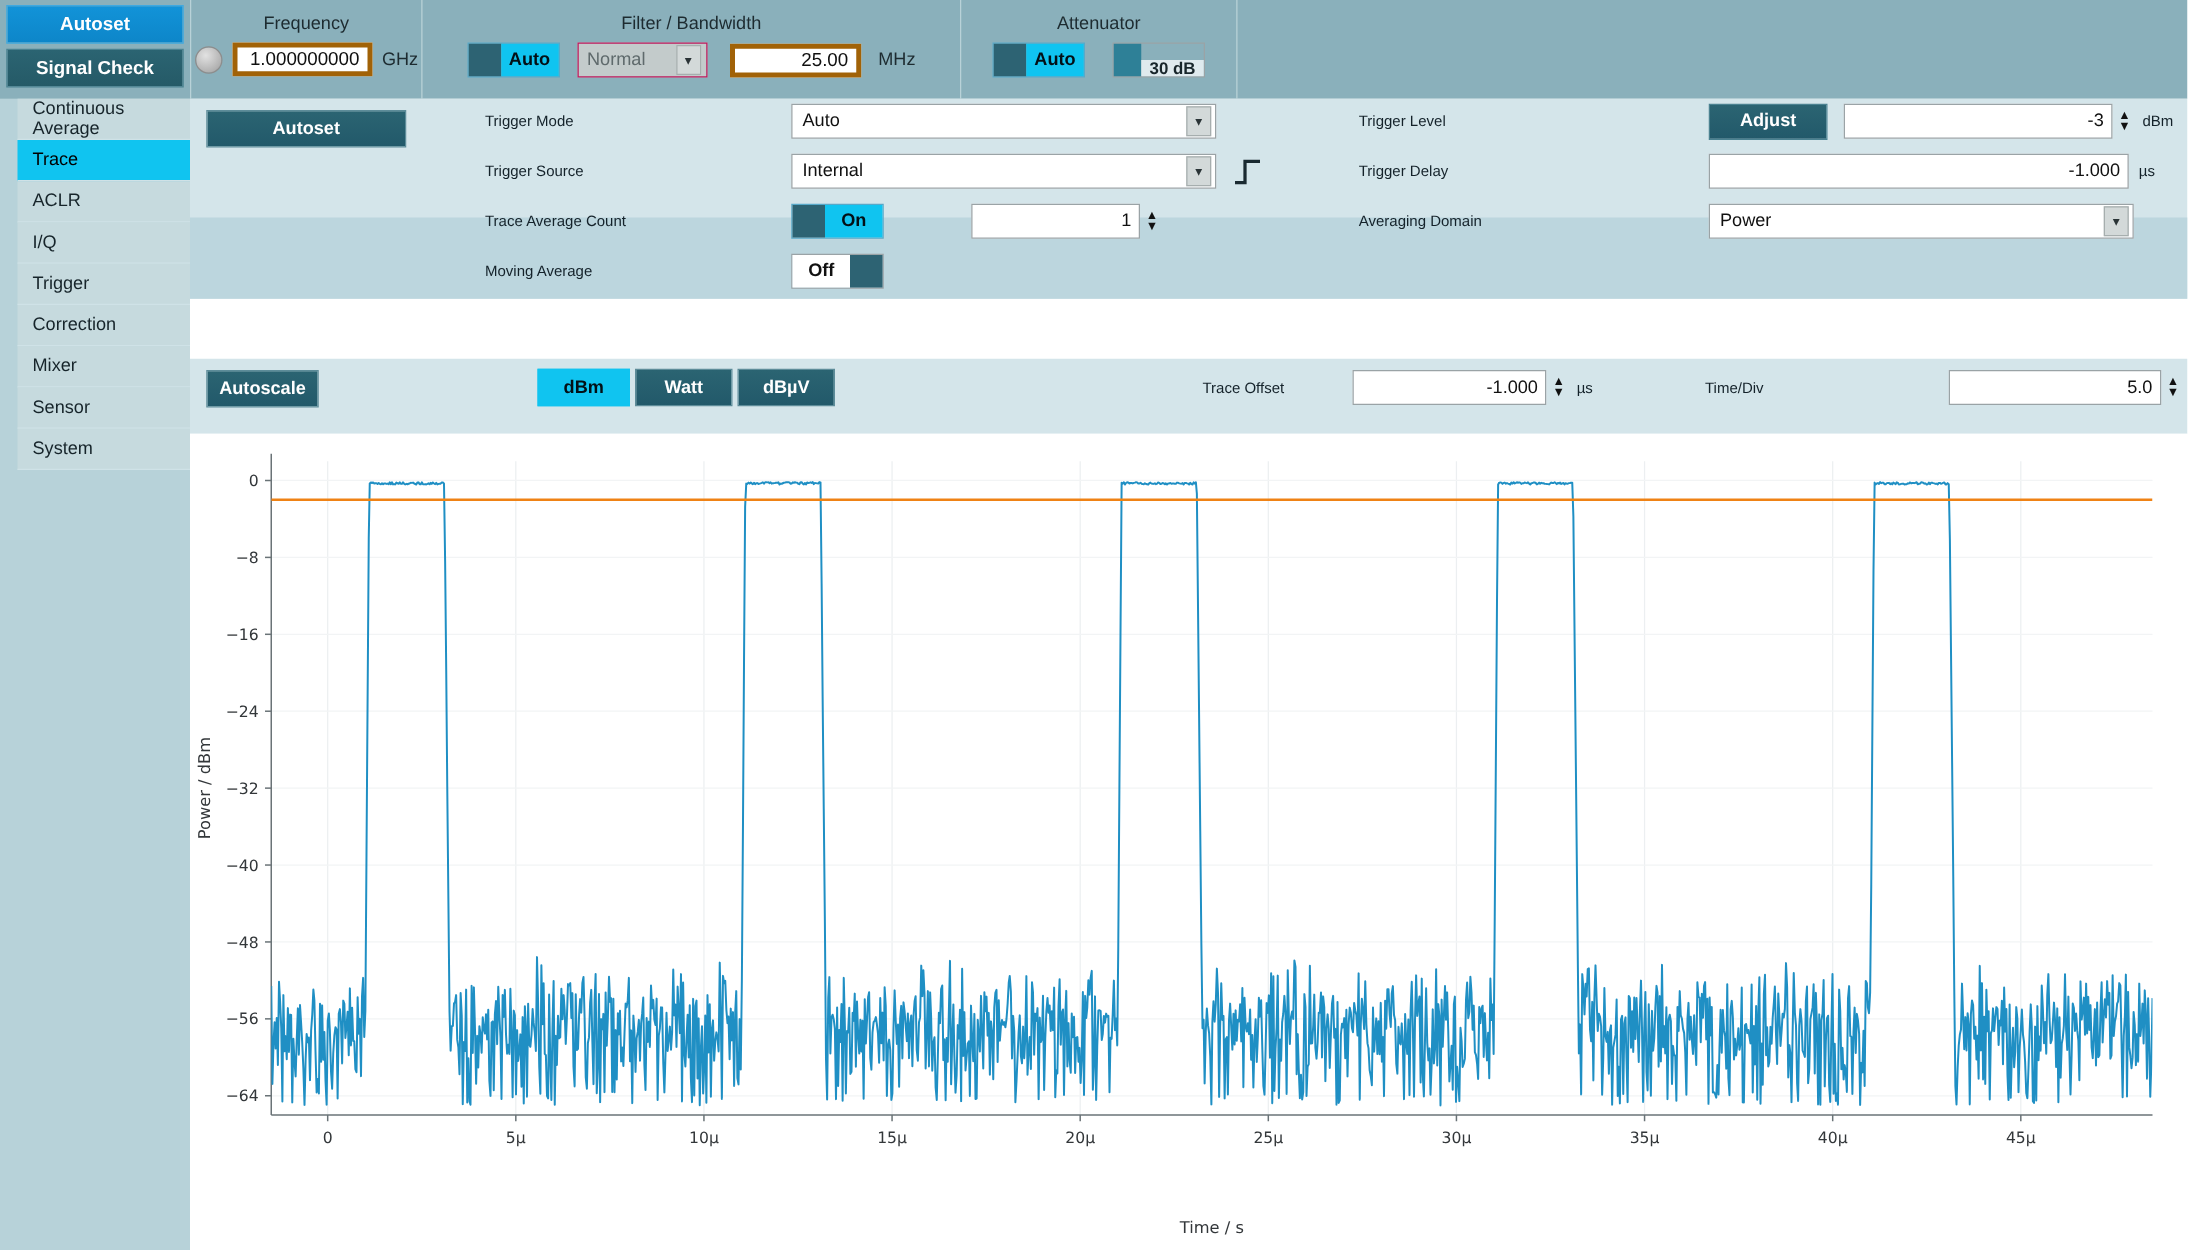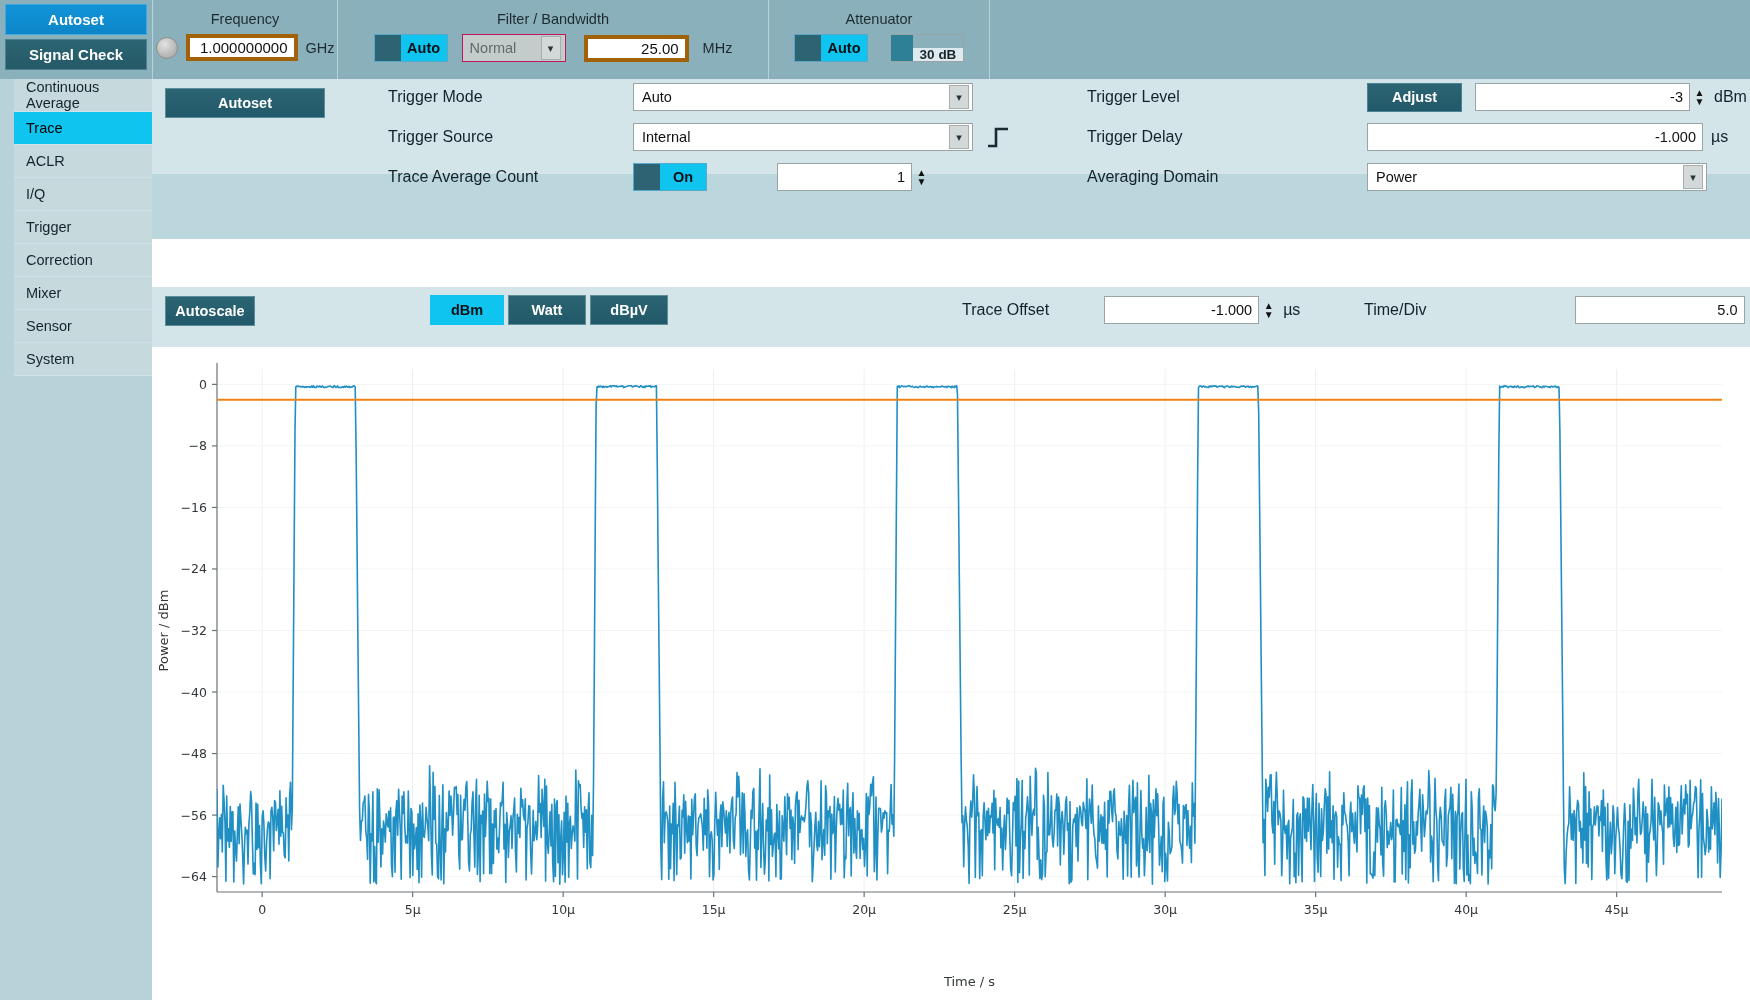--- a/index.html
+++ b/index.html
@@ -98,21 +98,21 @@
   }
   .sb-item.active { background: #10c4f0; color:#000000; }
 
   
   .panel {
     position: absolute; left: 152px; top: 79px; right: 0; height: 160px;
     background: #d4e5ea;
   }
   .panel .band2 { position:absolute; left:0; right:0; top:95px; height:65px; background:#bcd6de; }
   .row { position: absolute; height: 36px; display:flex; align-items:center; }
-  .lbl { font-size: 16px; color: #14222a; }
+  .lbl { font-size: 12px; color: #14222a; }
   .wfield {
     background:#ffffff; border:1px solid #9aa3a6; height:28px;
     display:flex; align-items:center; justify-content:flex-end; padding:0 6px;
     font-size:14.5px; color:#101010;
   }
   .wsel {
     background:#ffffff; border:1px solid #9aa3a6; height:28px;
     display:flex; align-items:center; padding:0 3px 0 8px;
     font-size:14.5px; color:#101010; cursor:pointer;
   }
@@ -300,20 +300,27 @@
     </div>
 
     <div class="row" style="left:935px; top:80px;">
       <span class="lbl" style="width:280px;">Averaging Domain</span>
       <div class="wsel" style="width:340px;">
         <span class="sv">Power</span>
         <span class="caret">▾</span>
       </div>
     </div>
 
+    <div class="row" style="left:236px; top:120px;">
+      <span class="lbl" style="width:245px;">Moving Average</span>
+      <div class="toggle off">
+        <div class="tlabel">Off</div>
+        <div class="knobsq"></div>
+      </div>
+    </div>
   </div>
 
   <div class="tracebar">
     <div class="darkbtn" style="position:absolute;left:13px;top:9px;width:90px;">Autoscale</div>
 
     <div style="position:absolute;left:278px;top:8px;display:flex;">
       <div class="darkbtn on" style="width:74px;">dBm</div>
       <div class="darkbtn" style="width:78px;margin-left:4px;">Watt</div>
       <div class="darkbtn" style="width:78px;margin-left:4px;">dBµV</div>
     </div>

